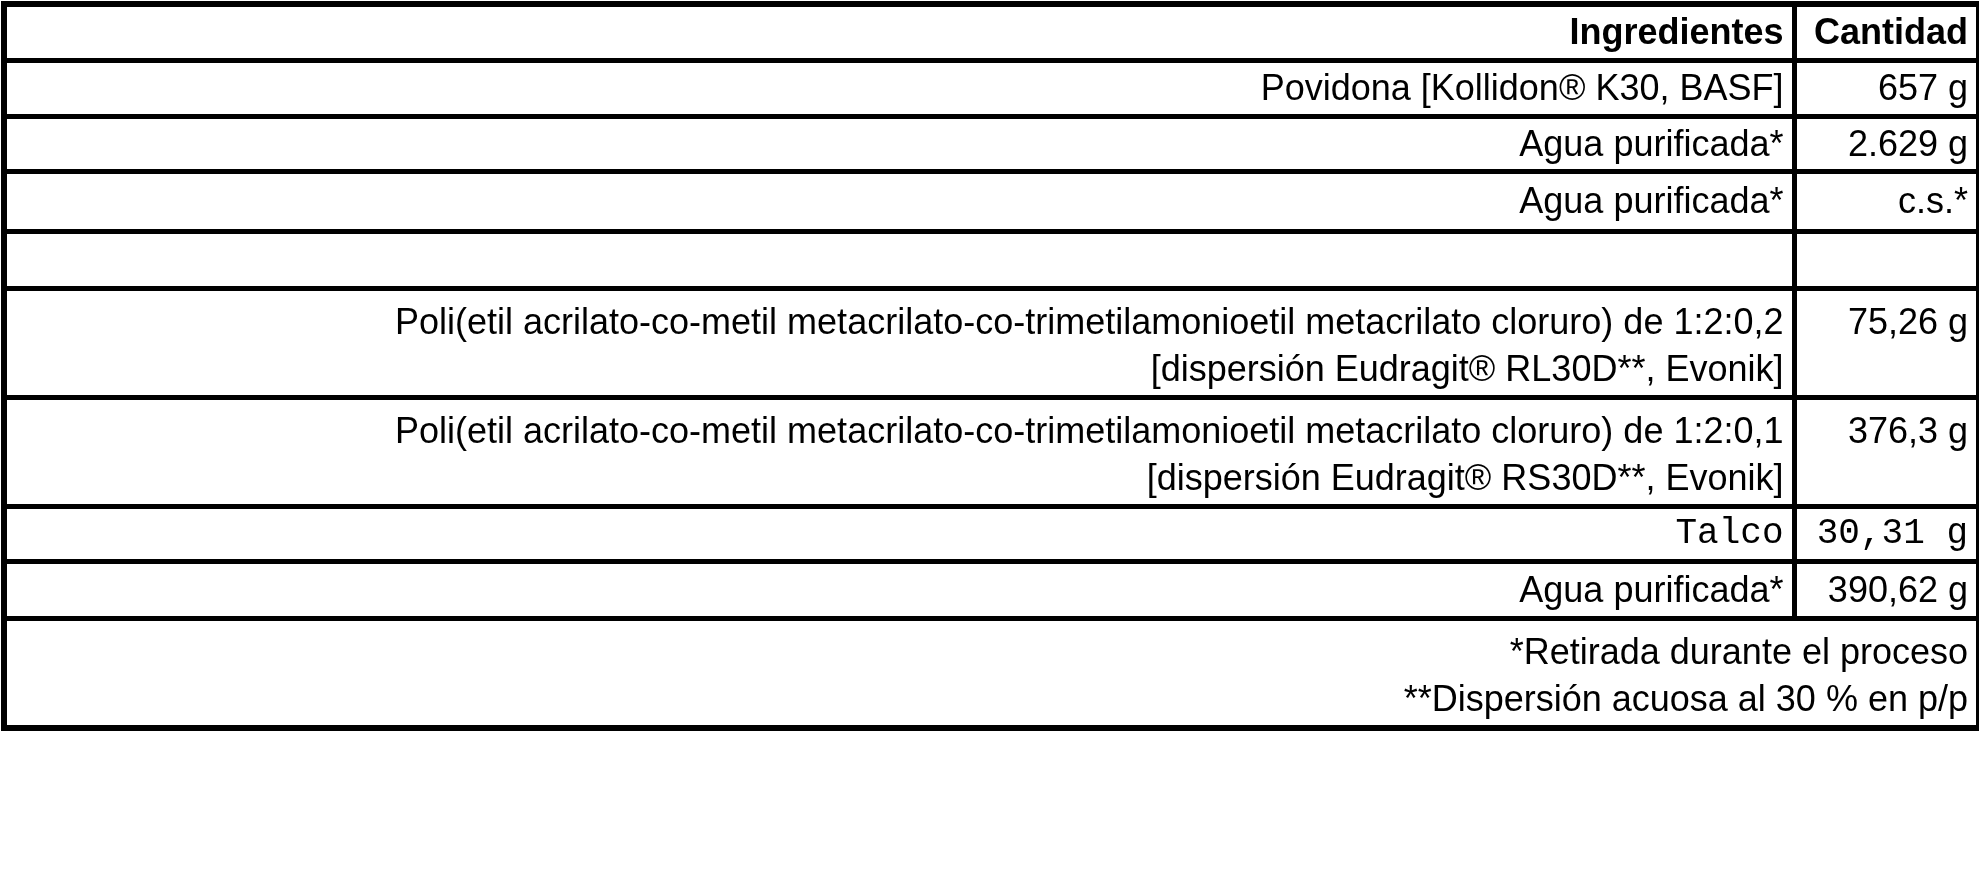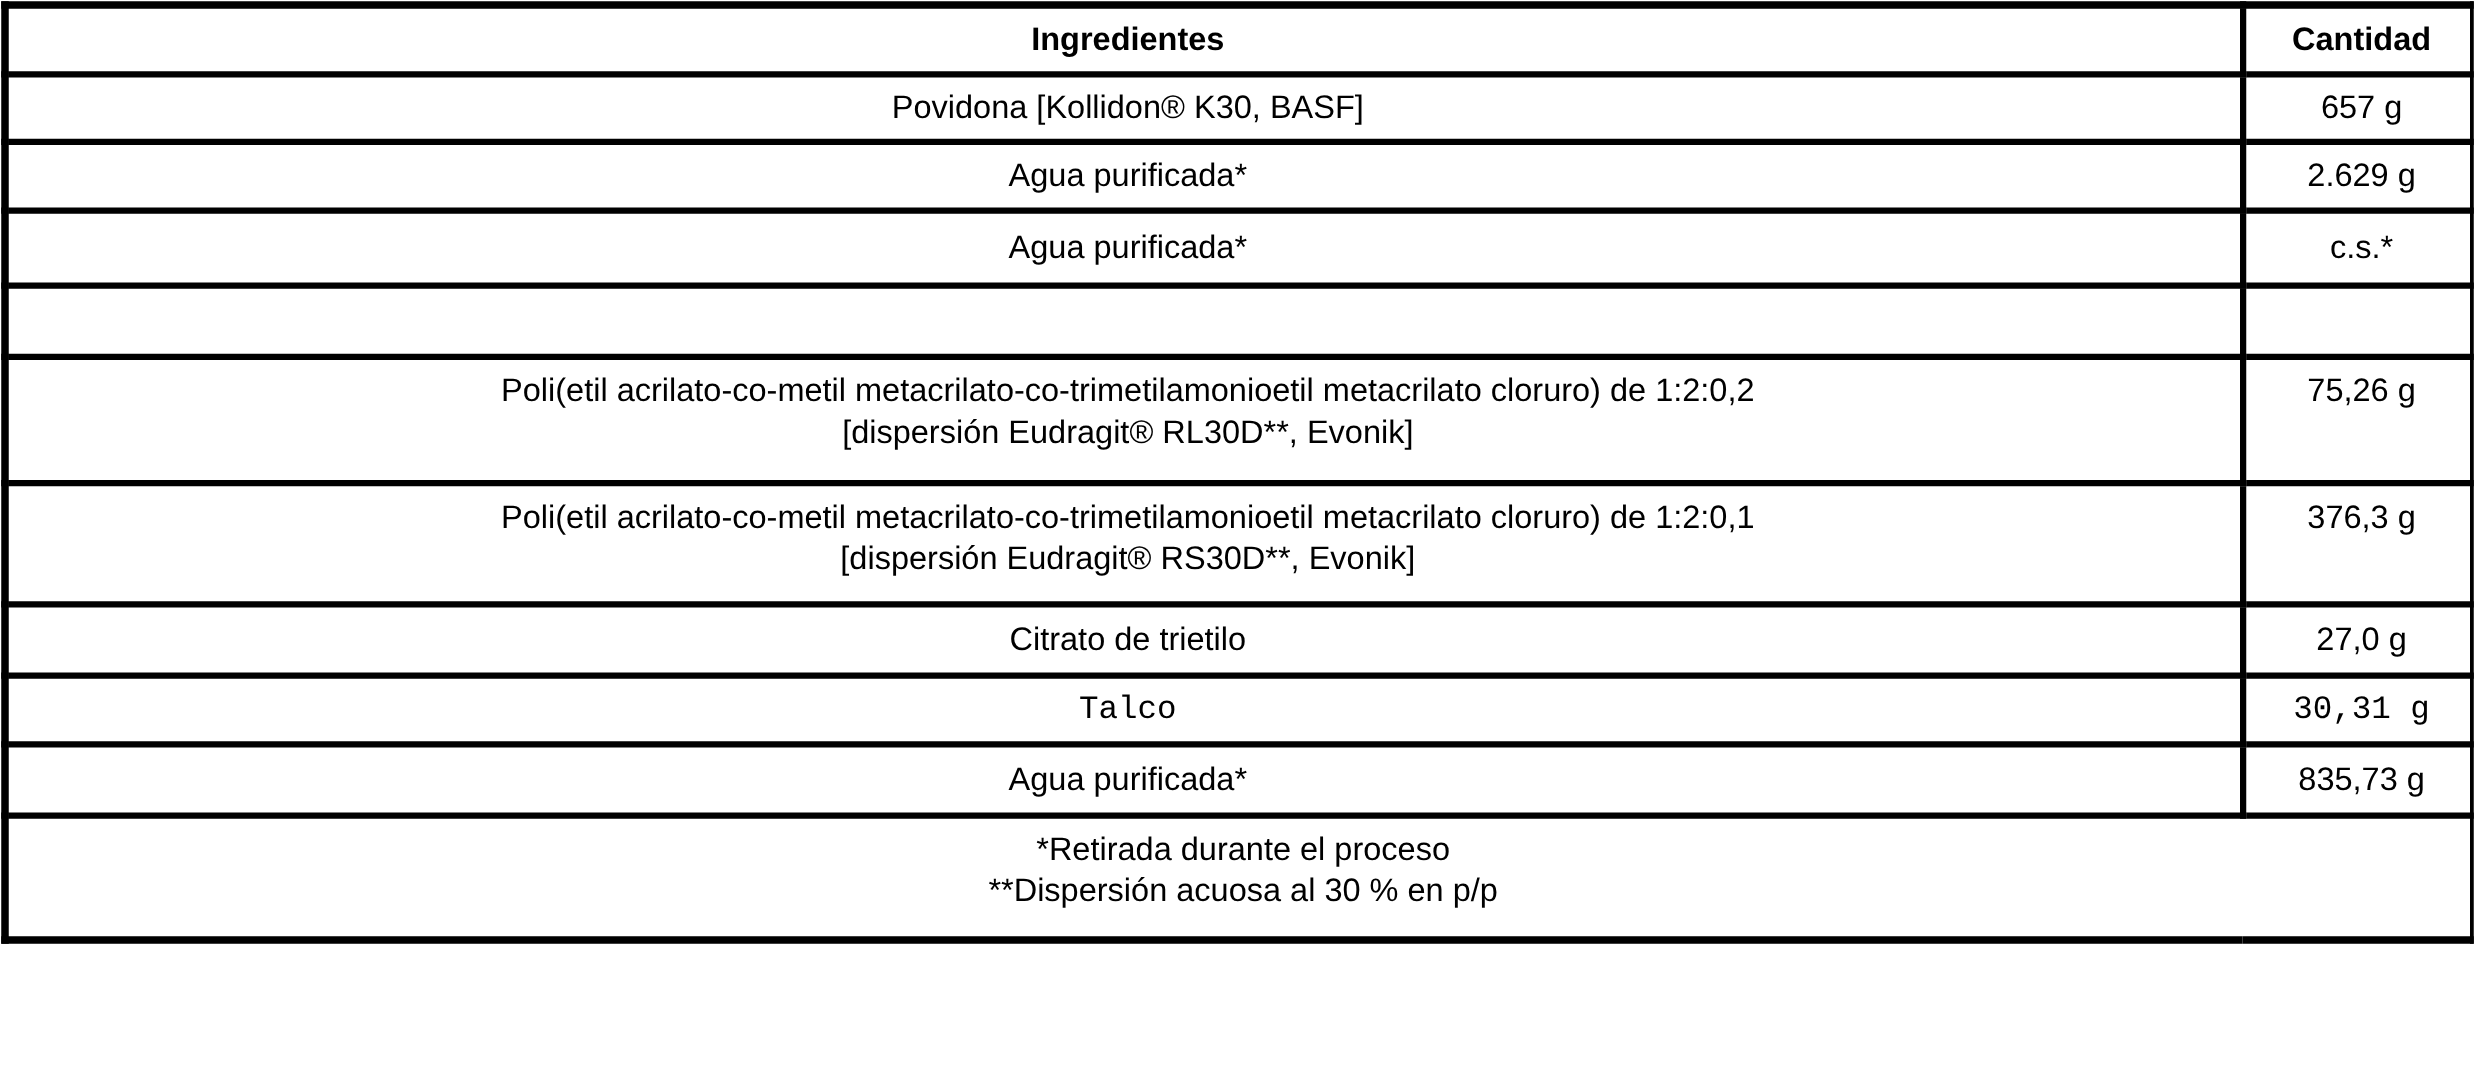--- a/index.html
+++ b/index.html
@@ -16,24 +16,24 @@
   }
   table.ing-table {
     border-collapse: collapse;
     table-layout: fixed;
     width: 1975px;
     margin: 1px 0 0 1px;
     border: 6px solid #000;
   }
   .ing-table td, .ing-table th {
     border: 5px solid #000;
-    font-size: 26px;
+    font-size: 36px;
     line-height: 1.3;
     font-weight: normal;
-    text-align: center;
+    text-align: right;
     vertical-align: middle;
     padding: 2px 8px 2px 14px;
     overflow: hidden;
     word-wrap: break-word;
   }
   col.c-ing { width: 1790px; }
   col.c-qty { width: 185px; }
 
   .ing-table th { font-weight: bold; }
   .qty-cell { padding-left: 12px; }
@@ -105,33 +105,29 @@
     </tr>
 
     <tr class="r-poly2">
       <td>
         <div>Poli(etil acrilato-co-metil metacrilato-co-trimetilamonioetil metacrilato cloruro) de 1:2:0,1</div>
         <div>[dispersión Eudragit® RS30D**, Evonik]</div>
       </td>
       <td class="qty-cell">376,3 g</td>
     </tr>
 
-    <tr class="r-s4">
-      <td class="indent">Citrato de trietilo</td>
-      <td class="qty-cell">27,0 g</td>
-    </tr>
 
     <tr class="r-s5">
       <td class="indent">Talco</td>
       <td class="qty-cell">30,31 g</td>
     </tr>
 
     <tr class="r-s6">
       <td class="indent">Agua purificada*</td>
-      <td class="qty-cell">835,73 g</td>
+      <td class="qty-cell">390,62 g</td>
     </tr>
 
     <tr class="r-foot">
       <td colspan="2">
         <div>*Retirada durante el proceso</div>
         <div>**Dispersión acuosa al 30 % en p/p</div>
       </td>
     </tr>
   </tbody>
 </table>

